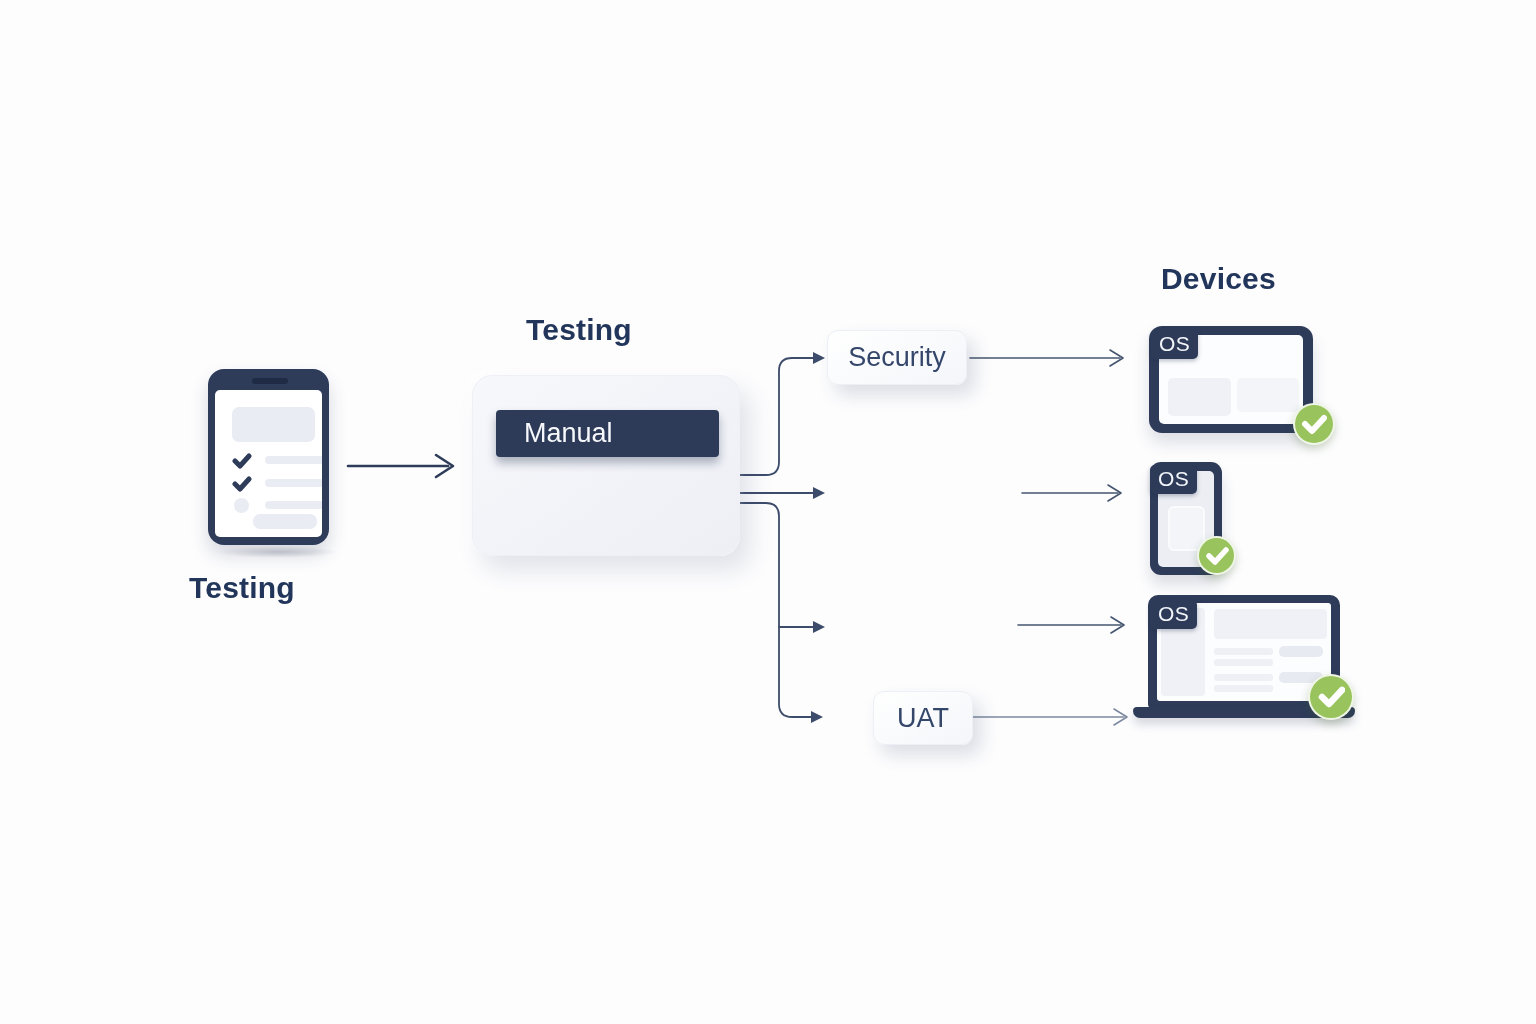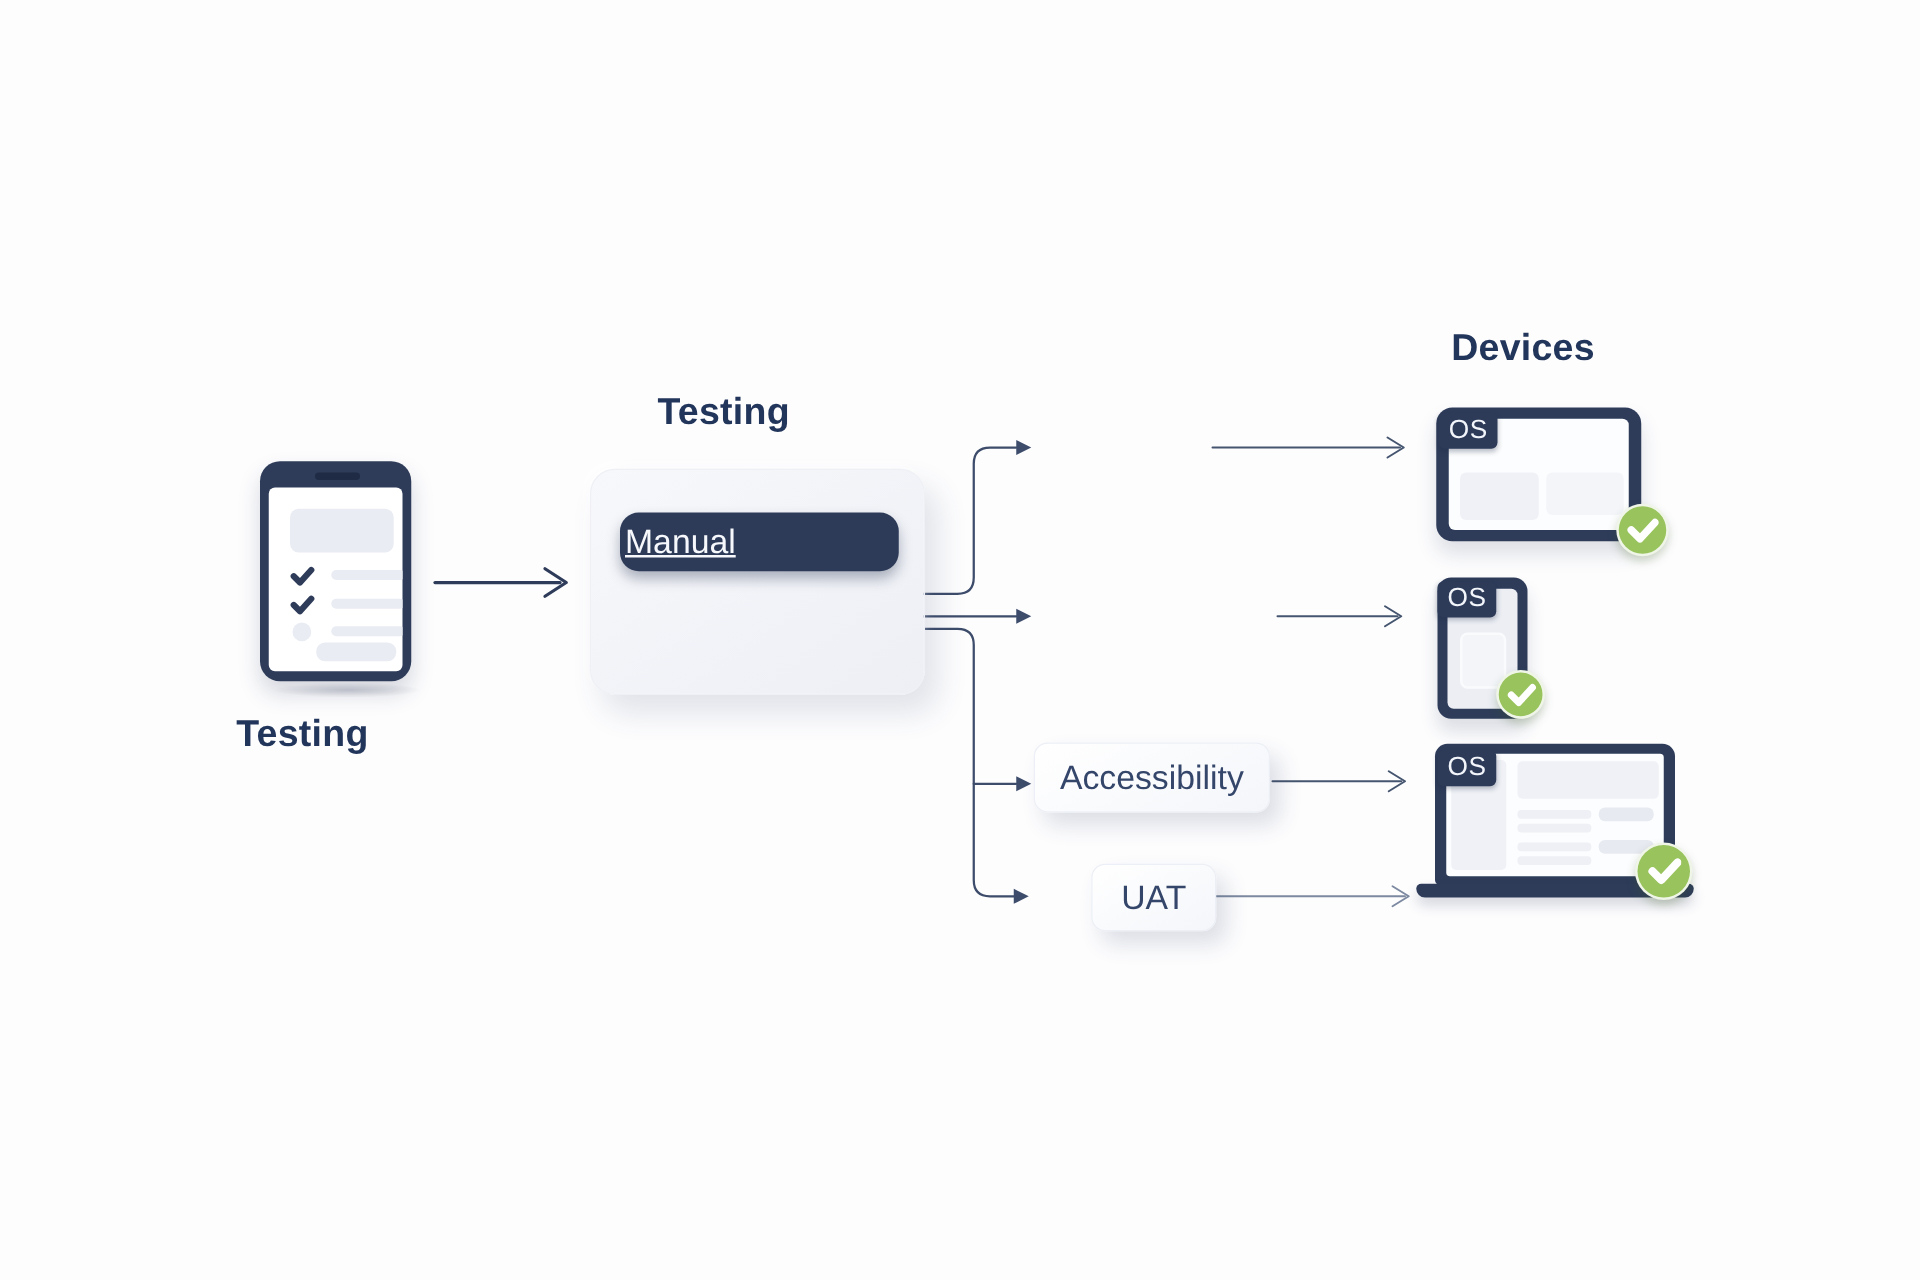--- a/index.html
+++ b/index.html
@@ -33,21 +33,21 @@
   .src-shadow { position:absolute; left:218px; top:546px; width:120px; height:12px;
     background:radial-gradient(ellipse at center, rgba(45,55,85,.22), rgba(45,55,85,0) 70%);
     z-index:1; }
 
   
   .panel { position:absolute; left:472px; top:375px; width:268px; height:181px; z-index:2;
     background:linear-gradient(145deg,#f7f8fb,#edeff5);
     border-radius:20px; border:1px solid #eef0f5;
     box-shadow:10px 14px 24px rgba(55,70,105,.14), -4px -4px 10px rgba(255,255,255,.9); }
   .btn { position:absolute; left:23px; width:223px; display:flex; align-items:center;
-    padding-left:4px; font-size:27px; border-radius:15px;text-decoration:underline; }
+    padding-left:28px; font-size:27px; border-radius:4px; }
   .btn-manual { top:34px; height:47px; background:#2d3b59; color:#f6f8fc;
     box-shadow:0 6px 10px rgba(35,48,78,.35); }
   .btn-auto { top:98px; height:48px; background:linear-gradient(180deg,#f8fafc,#eff1f6);
     color:#2f3f60; border:1px solid #dde1ea; box-shadow:0 4px 8px rgba(55,70,105,.12); }
 
   
   .card { position:absolute; z-index:2; display:flex; align-items:center; justify-content:center;
     background:linear-gradient(150deg,#ffffff,#f4f6fa);
     border:1px solid #eceff5; border-radius:11px; color:#35466b; font-size:27px;
     box-shadow:8px 10px 18px rgba(50,65,100,.16); }
@@ -158,21 +158,21 @@
       <div class="cta"></div>
     </div>
   </div>
   <div class="heading" style="left:189px; top:571px; width:160px;">Testing</div>
 
   <div class="heading" style="left:526px; top:313px; width:160px;">Testing</div>
   <div class="panel">
     <div class="btn btn-manual">Manual</div>
   </div>
 
-  <div class="card card-accessibility">Accessibility</div>
+  <div class="card card-security">Security</div>
   <div class="card card-uat">UAT</div>
 
   <div class="heading" style="left:1161px; top:262px; width:160px;">Devices</div>
 
   <div class="tablet">
     <div class="screen">
       <div class="blk-l"></div>
       <div class="blk-r"></div>
     </div>
   </div>

